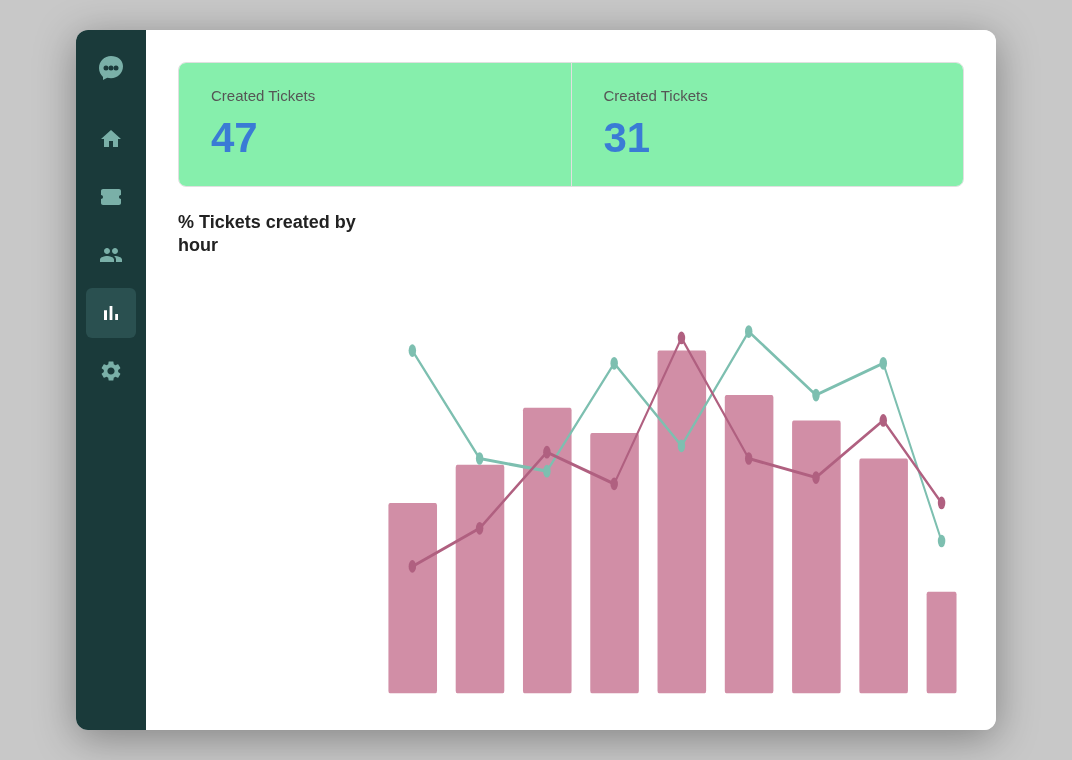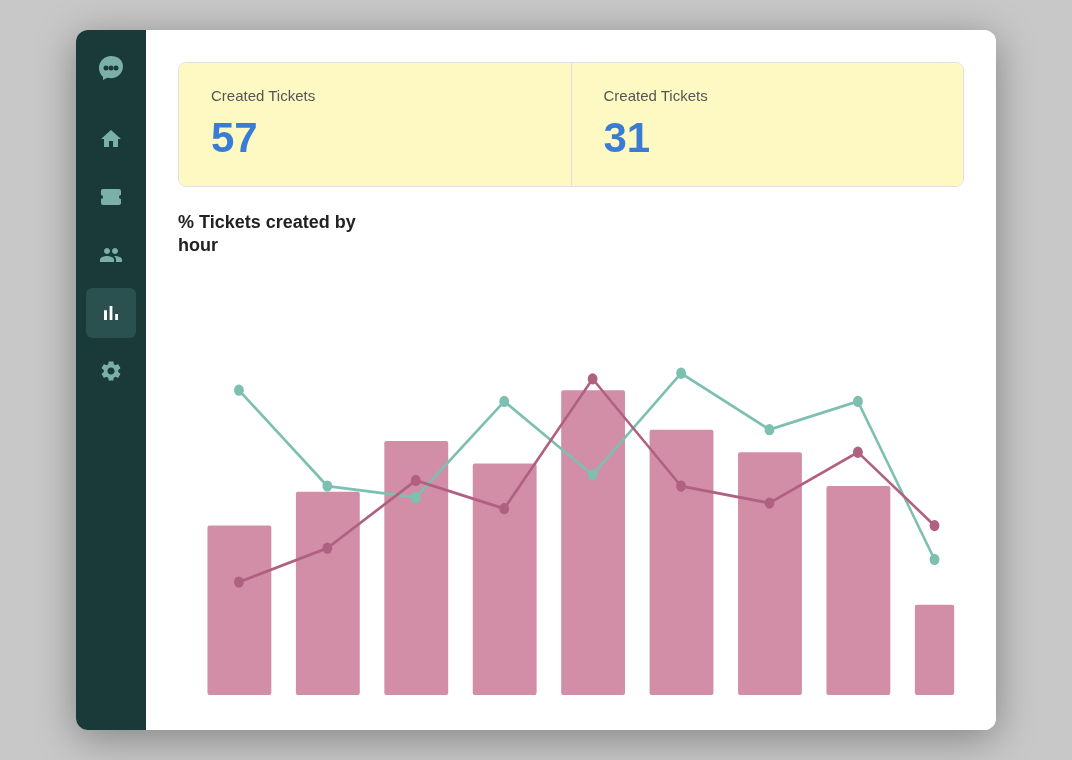--- a/index.html
+++ b/index.html
@@ -72,21 +72,21 @@
     .stats-row {
       display: flex;
       gap: 0;
       border: 1px solid #e0e0e0;
       border-radius: 8px;
       overflow: hidden;
     }
     .stat-card {
       flex: 1;
       padding: 24px 32px;
-      background: #fef9c3;
+      background: #86efac;
       display: flex;
       flex-direction: column;
       align-items: flex-start;
       gap: 10px;
     }
     .stat-card:not(:last-child) {
       border-right: 1px solid #e0e0e0;
     }
     .stat-label {
       font-size: 15px;
@@ -94,21 +94,21 @@
       font-weight: 400;
     }
     .stat-value {
       font-size: 42px;
       font-weight: 600;
       color: #3a7bd5;
     }
     .chart-section {
       flex: 1;
       display: flex;
-      flex-direction: column;
+      flex-direction: row;
       gap: 8px;
       min-height: 0;
     }
     .chart-title {
       font-size: 18px;
       font-weight: 700;
       color: #222;
       line-height: 1.3;
       width: 180px;
     }
@@ -166,21 +166,21 @@
         <path d="M19.14 12.94c.04-.3.06-.61.06-.94 0-.32-.02-.64-.07-.94l2.03-1.58c.18-.14.23-.41.12-.61l-1.92-3.32c-.12-.22-.37-.29-.59-.22l-2.39.96c-.5-.38-1.03-.7-1.62-.94l-.36-2.54c-.04-.24-.24-.41-.48-.41h-3.84c-.24 0-.43.17-.47.41l-.36 2.54c-.59.24-1.13.57-1.62.94l-2.39-.96c-.22-.08-.47 0-.59.22L2.74 8.87c-.12.21-.08.47.12.61l2.03 1.58c-.05.3-.09.63-.09.94s.02.64.07.94l-2.03 1.58c-.18.14-.23.41-.12.61l1.92 3.32c.12.22.37.29.59.22l2.39-.96c.5.38 1.03.7 1.62.94l.36 2.54c.05.24.24.41.48.41h3.84c.24 0 .44-.17.47-.41l.36-2.54c.59-.24 1.13-.56 1.62-.94l2.39.96c.22.08.47 0 .59-.22l1.92-3.32c.12-.22.07-.47-.12-.61l-2.01-1.58zM12 15.6c-1.98 0-3.6-1.62-3.6-3.6s1.62-3.6 3.6-3.6 3.6 1.62 3.6 3.6-1.62 3.6-3.6 3.6z"></path>
       </svg>
     </div>
   </nav>
 
   <main class="main-content">
 
     <div class="stats-row">
       <div class="stat-card">
         <span class="stat-label">Created Tickets</span>
-        <span class="stat-value">57</span>
+        <span class="stat-value">47</span>
       </div>
       <div class="stat-card">
         <span class="stat-label">Created Tickets</span>
         <span class="stat-value">31</span>
       </div>
     </div>
 
     <div class="chart-section">
       <div class="chart-title">% Tickets created by hour</div>
       <div class="chart-container">

